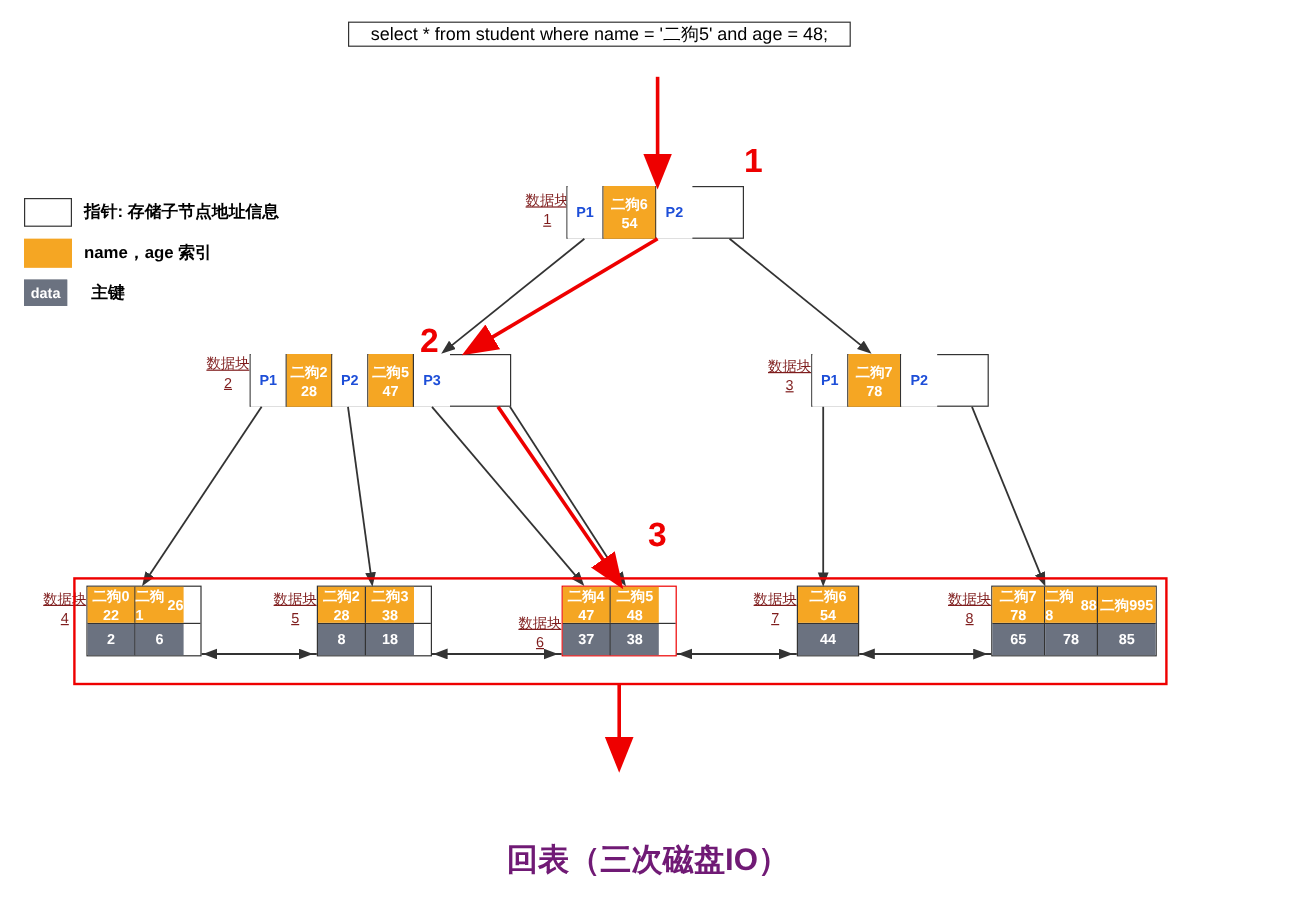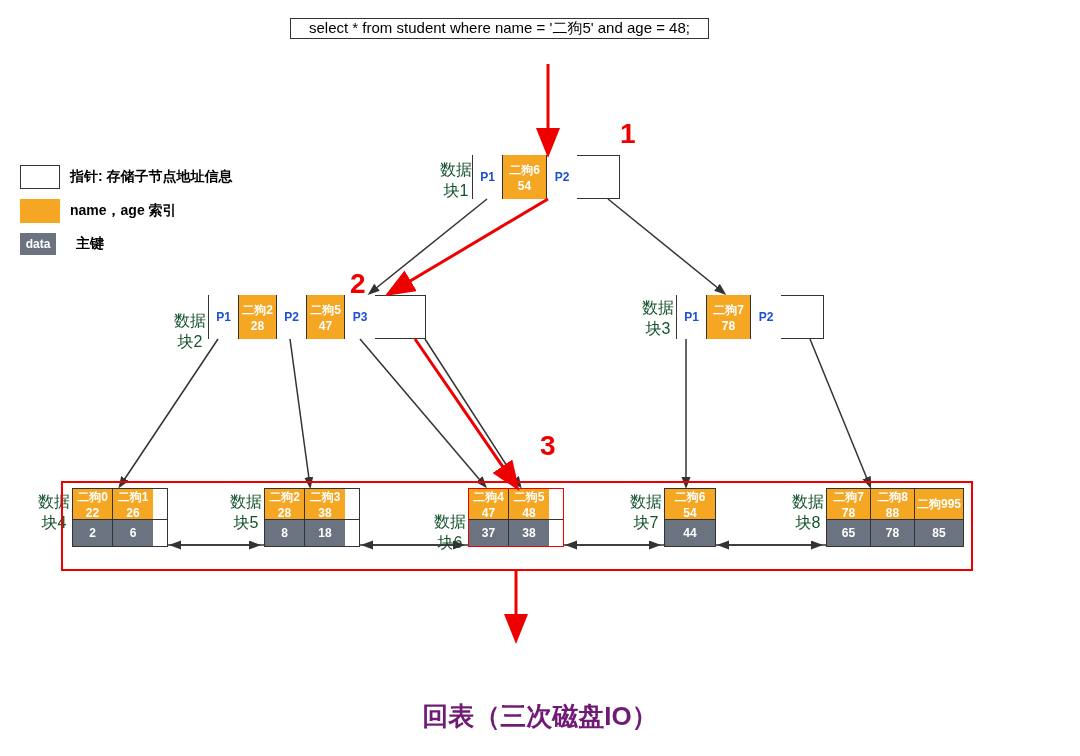--- a/index.html
+++ b/index.html
@@ -122,24 +122,25 @@
     .leaf-cell.gray {
       background: #6b7280;
       color: #fff;
       width: 40px;
       height: 26px;
     }
 
     
     .block-label {
       position: absolute;
-      font-size: 16px;
-      color: #14532d;
+      font-size: 12px;
+      color: #7f1d1d;
       text-align: center;
       line-height: 1.3;
+      text-decoration: underline;
     }
 
     
     .step-num {
       position: absolute;
       font-size: 28px;
       font-weight: bold;
       color: #e00;
     }
 
@@ -205,21 +206,21 @@
       </div>
     <div class="node-cell key">
       <span>二狗6</span>
       <span>54</span>
     </div>
     <div class="node-cell pointer">
         <span>P2</span>
       </div>
   </div>
 
-  <div class="block-label" style="top:311px;left:172px;width:36px;">
+  <div class="block-label" style="top:296px;left:172px;width:36px;">
     <span>数据块2</span>
   </div>
   <div class="node" style="top:295px;left:208px;width:218px;height:44px;">
     <div class="node-cell pointer">
         <span>P1</span>
       </div>
     <div class="node-cell key-small">
       <span>二狗2</span>
       <span>28</span>
     </div>
@@ -253,21 +254,21 @@
 
   <div class="block-label" style="top:492px;left:36px;width:36px;">
     <span>数据块4</span>
   </div>
   <div class="leaf-node" style="top:488px;left:72px;width:96px;">
     <div class="leaf-top">
       <div class="leaf-cell orange" style="flex-direction:column;">
         <span>二狗0</span>
         <span>22</span>
       </div>
-      <div class="leaf-cell orange" style="flex-direction:column;">
+      <div class="leaf-cell orange" style="flex-direction:row;">
         <span>二狗1</span>
         <span>26</span>
       </div>
     </div>
     <div class="leaf-bottom">
       <div class="leaf-cell gray">
           <span>2</span>
         </div>
       <div class="leaf-cell gray">
           <span>6</span>
@@ -342,21 +343,21 @@
 
   <div class="block-label" style="top:492px;left:790px;width:36px;">
     <span>数据块8</span>
   </div>
   <div class="leaf-node" style="top:488px;left:826px;width:138px;">
     <div class="leaf-top">
       <div class="leaf-cell orange" style="flex-direction:column;width:44px;">
         <span>二狗7</span>
         <span>78</span>
       </div>
-      <div class="leaf-cell orange" style="flex-direction:column;width:44px;">
+      <div class="leaf-cell orange" style="flex-direction:row;width:44px;">
         <span>二狗8</span>
         <span>88</span>
       </div>
       <div class="leaf-cell orange" style="flex-direction:row;width:48px;border-right:none;">
         <span>二狗9</span>
         <span>95</span>
       </div>
     </div>
     <div class="leaf-bottom">
       <div class="leaf-cell gray" style="width:44px;">

